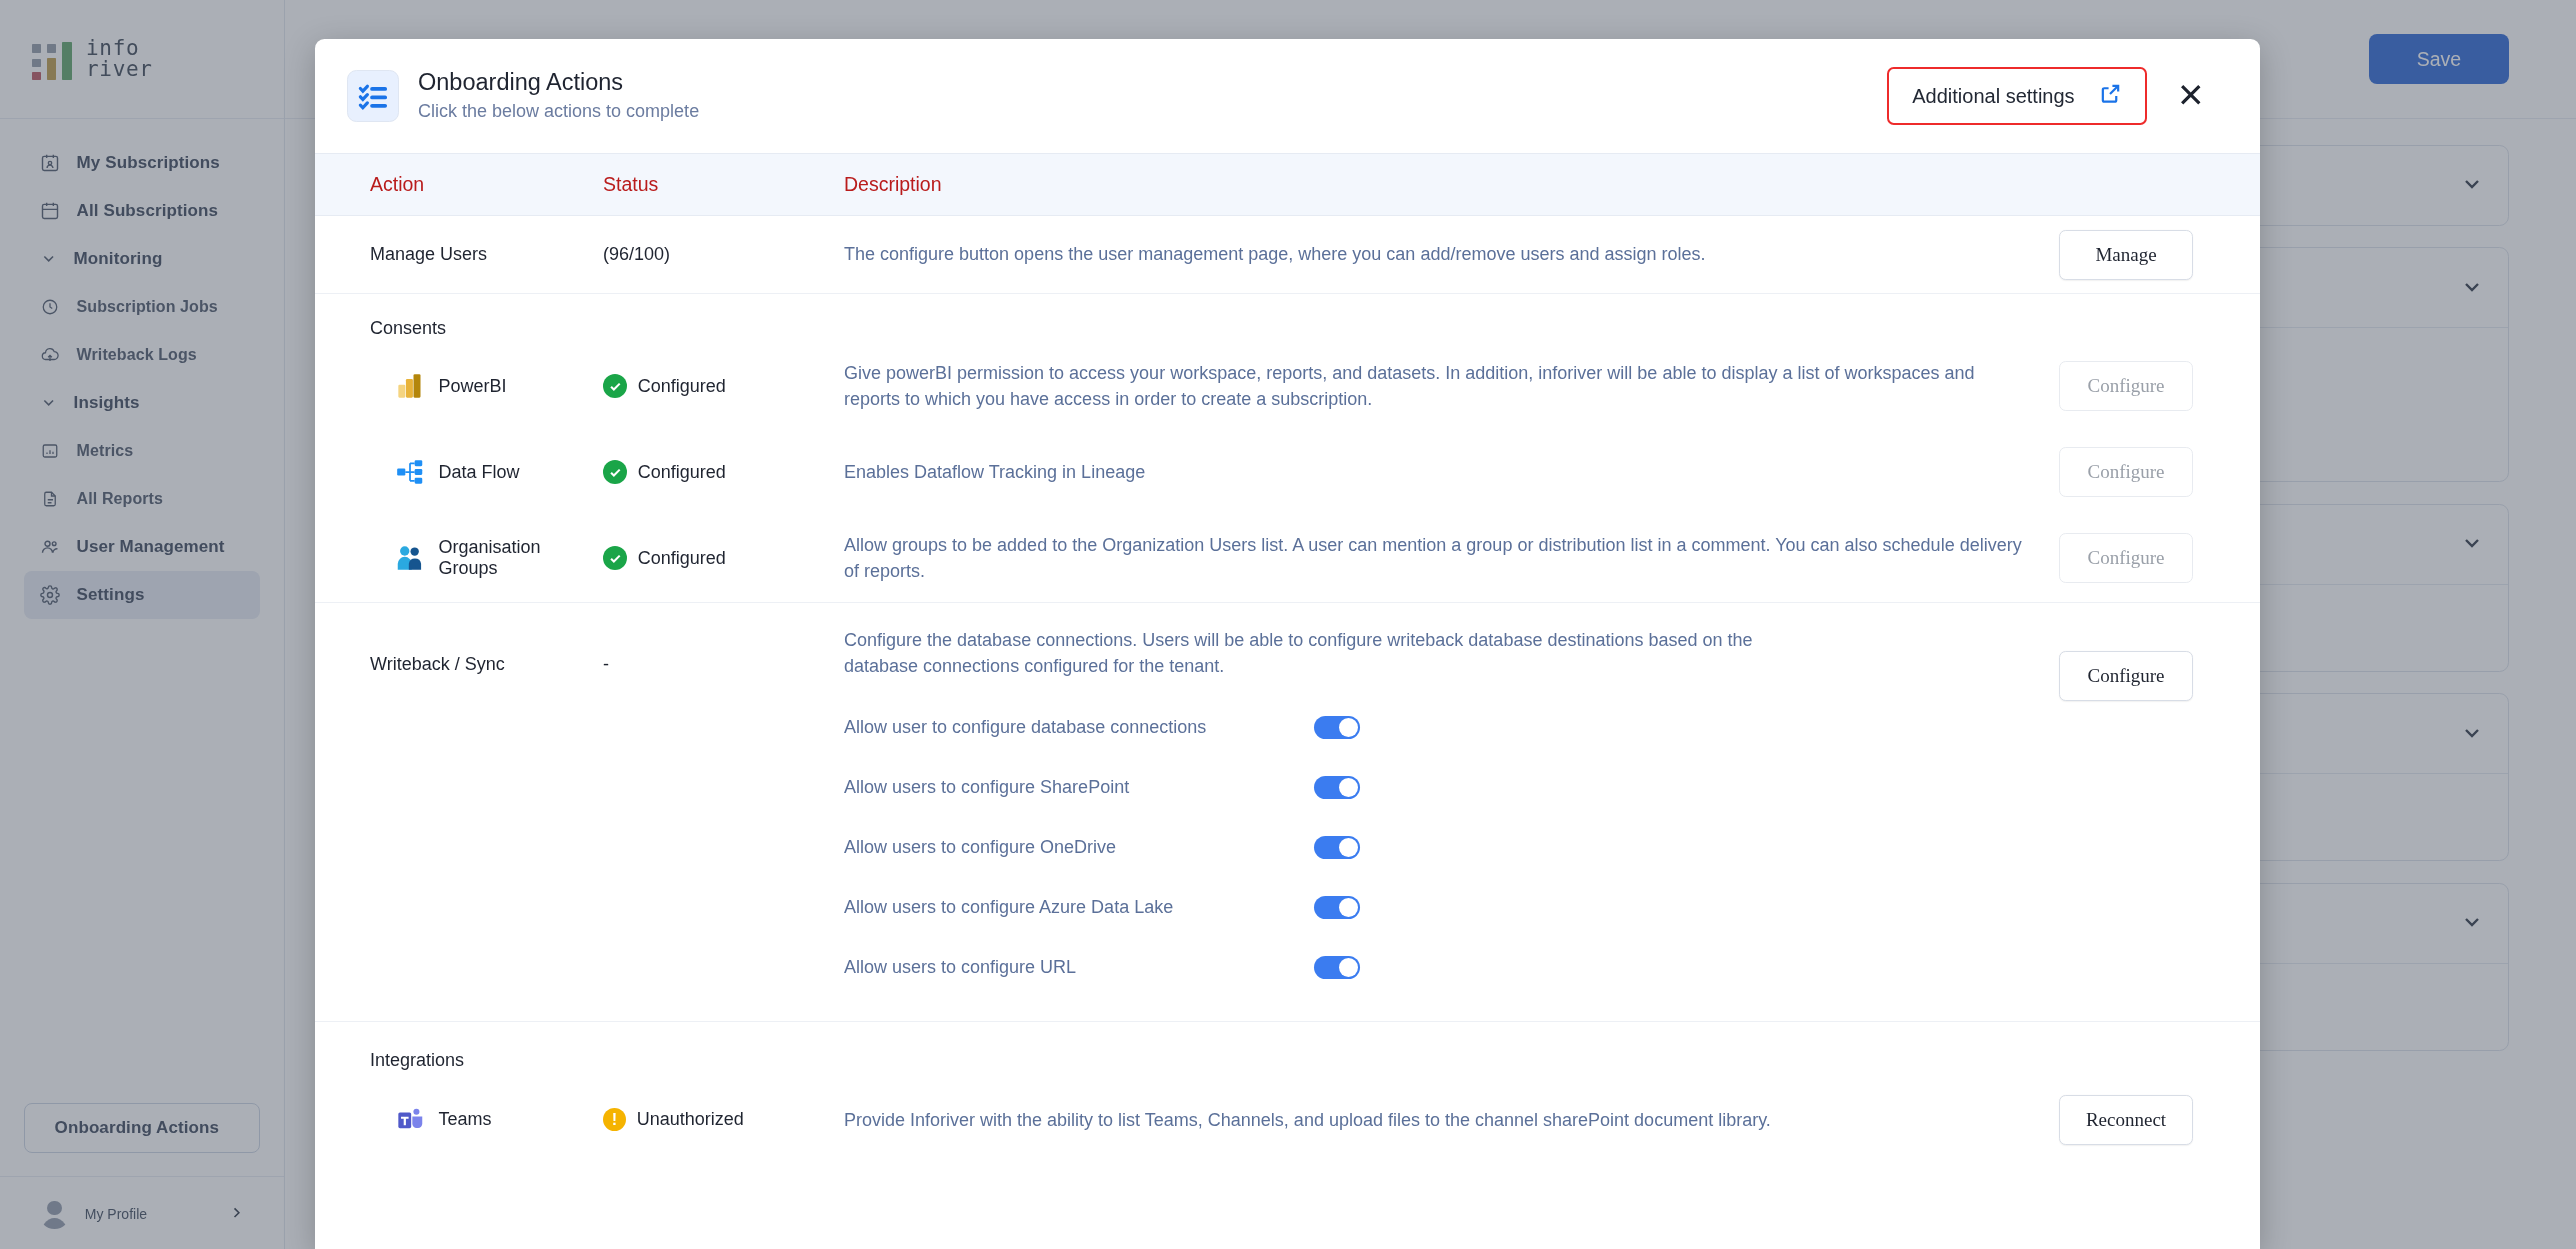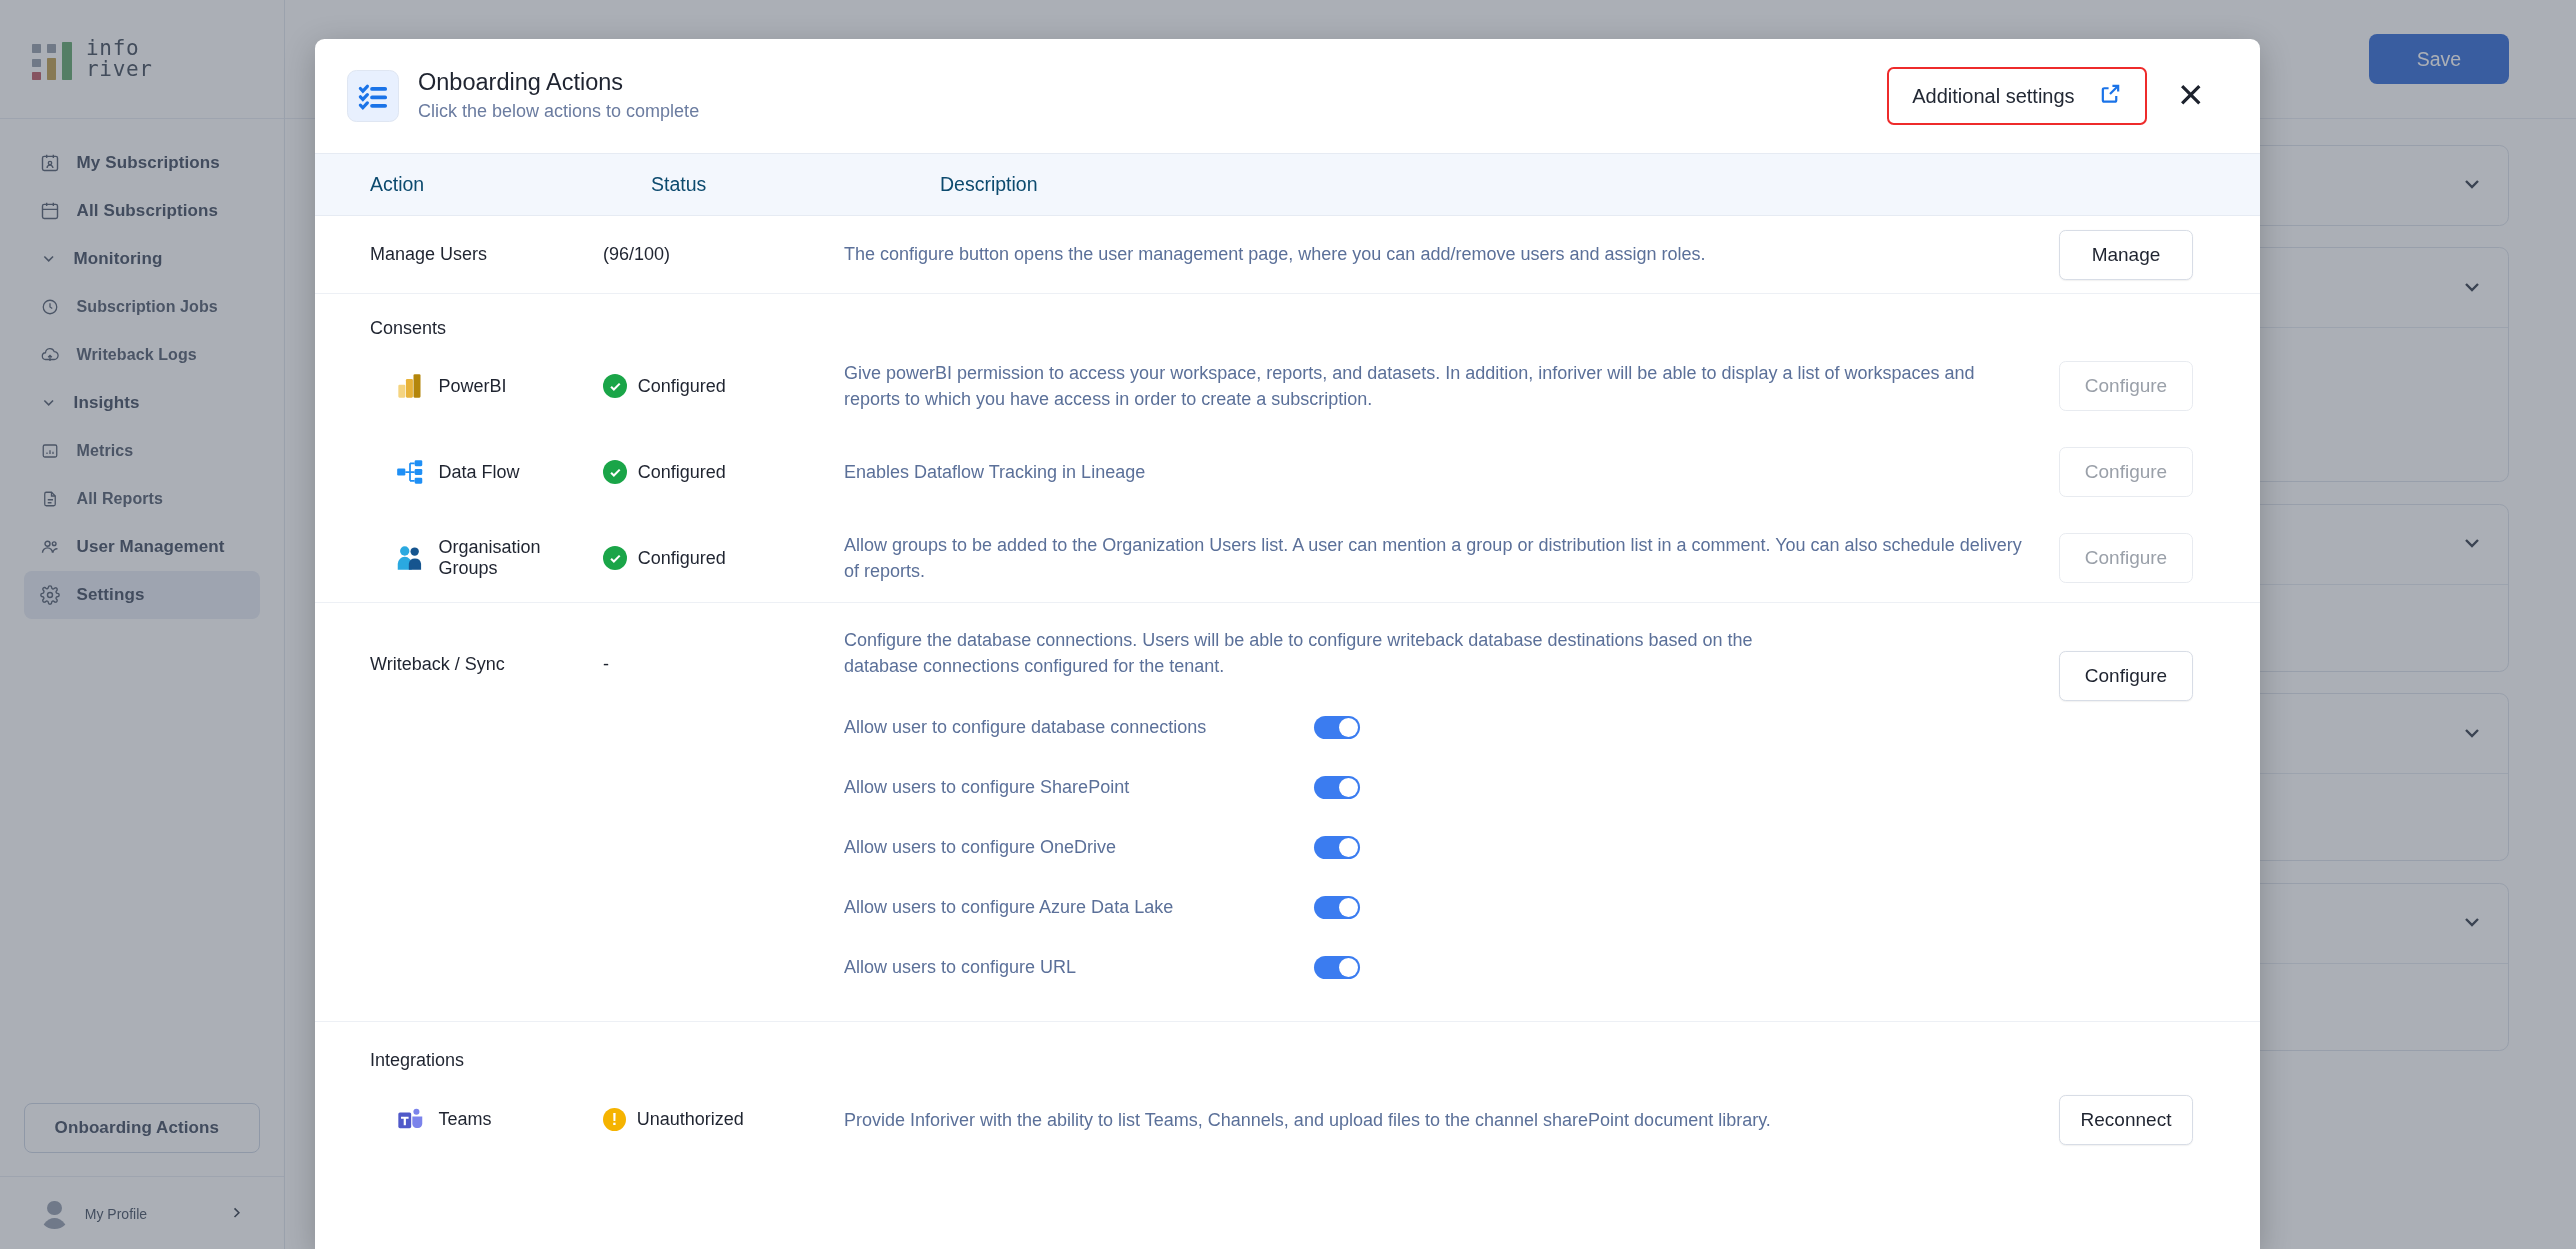--- a/index.html
+++ b/index.html
@@ -111,21 +111,21 @@
   }
   .addl-btn svg { width: 23px; height: 23px; stroke: #1a73e8; fill: none; stroke-width: 2.3; }
   .close-btn {
     width: 54px; height: 54px; margin-left: 17.4px; display: flex; align-items: center; justify-content: center;
     background: none; border: none; cursor: pointer;
   }
   .close-btn svg { width: 29.5px; height: 29.5px; stroke: #1e232e; stroke-width: 2.6; fill: none; }
 
   .table-head {
     background: #f3f7fd; border-top: 1px solid #e6ebf3; border-bottom: 1px solid #e6ebf3;
-    height: 63px; display: flex; align-items: center; font-size: 19.5px; color: #0c4a6e; gap: 48px;
+    height: 63px; display: flex; align-items: center; font-size: 19.5px; color: #b91c1c;
   }
   .col-action { flex: 0 0 288px; padding-left: 55px; }
   .col-status { flex: 0 0 241px; }
   .col-desc   { flex: 1 1 auto; padding-right: 27px;}
   .col-btn    { flex: 0 0 201px; }
 
   .table-body { flex: 1 1 auto; overflow: hidden; }
   .row { display: flex; align-items: center; border-bottom: 1px solid #edf0f5; font-size: 18px; }
   .row.no-border { border-bottom: none; }
   .row .col-action { color: #1f2430; display: flex; align-items: center; gap: 13.4px; }
@@ -140,21 +140,21 @@
   .app-ico { width: 31px; height: 31px; flex: 0 0 31px; display: flex; align-items: center; justify-content: center; }
   .app-ico svg { width: 28px; height: 28px; }
 
   .badge-ok { width: 24px; height: 24px; border-radius: 50%; background: #1aa548; display: flex; align-items: center; justify-content: center; flex: 0 0 24px;}
   .badge-ok svg { width: 14.8px; height: 14.8px; stroke: #fff; stroke-width: 3.4; fill: none; }
   .badge-warn { width: 23px; height: 23px; border-radius: 50%; background: #f5b300; display:flex; align-items:center; justify-content:center; color:#fff; font-size: 16px; font-weight: 700; flex: 0 0 23px; line-height:1;}
 
   .btn {
     min-width: 134px; height: 50px; padding: 0 17.4px; border-radius: 6.7px;
     border: 1px solid #d8dde6; background: #fff; color: #1f2430;
-    font-size: 19px; font-family: Liberation Sans, sans-serif; cursor: pointer;
+    font-size: 19px; font-family: Liberation Serif, serif; cursor: pointer;
     box-shadow: 0 0.7px 1.3px rgba(0,0,0,.06);
   }
   .btn.disabled { color: #9aa0a9; border-color: #e8ebf0; box-shadow: none; cursor: default; }
 
   .wb-row { display: flex; align-items: flex-start; border-bottom: 1px solid #edf0f5; font-size: 18px; padding: 24px 0 23px 0;}
   .wb-row .col-action { padding-left: 55px; padding-top: 27px; color: #1f2430;}
   .wb-row .col-status { padding-top: 27px; color: #1f2430; }
   .wb-row .col-btn { padding-top: 24px; }
   .wb-desc { color: #5b7099; line-height: 1.45; max-width: 939px; }
   .toggle-list { margin-top: 19px; }

